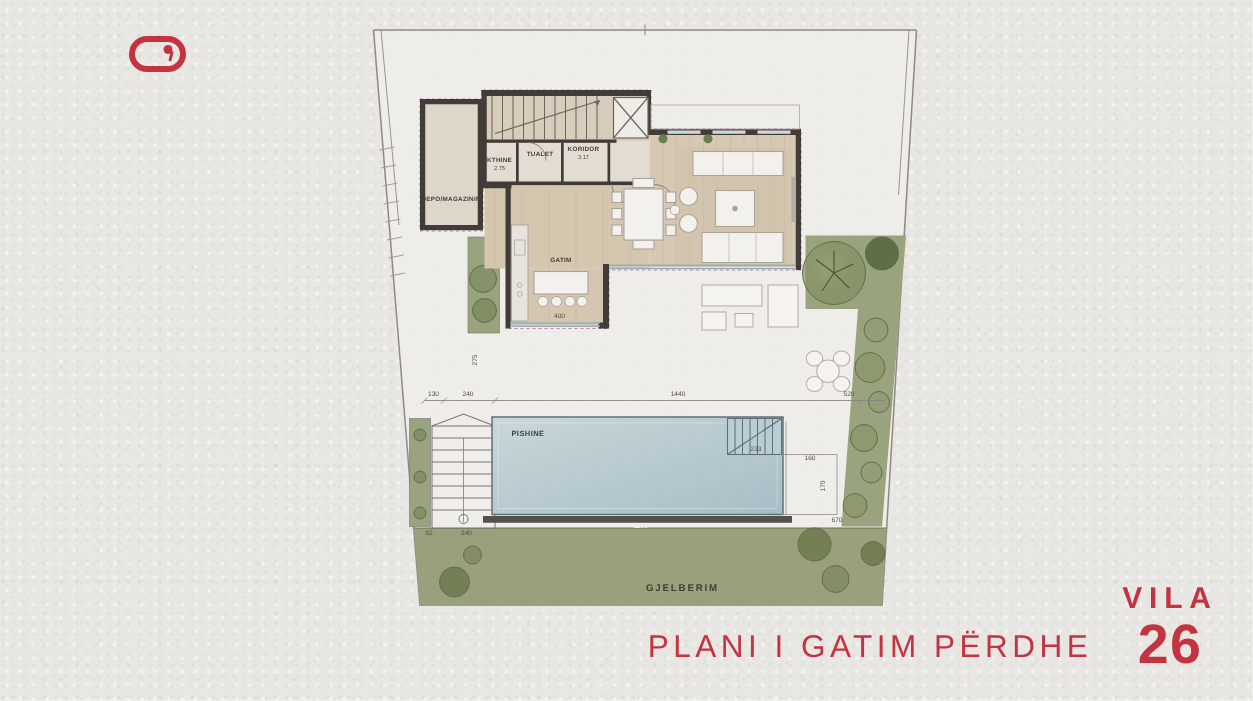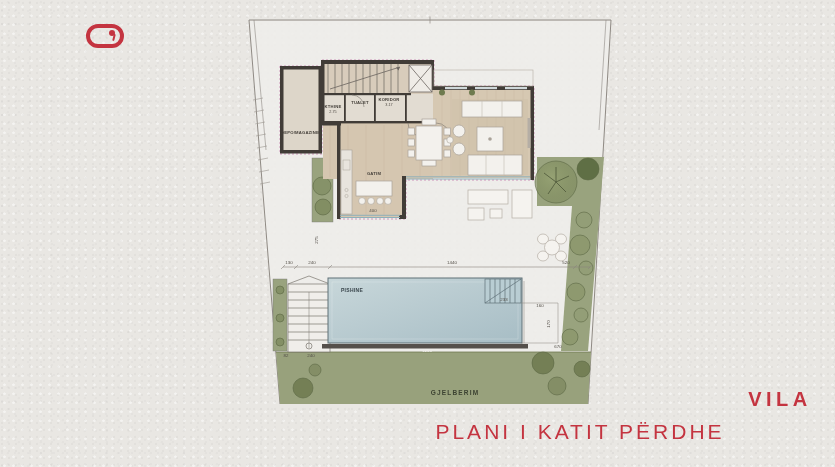--- a/index.html
+++ b/index.html
@@ -323,18 +323,19 @@
   <div class="lbl dim rot" style="left:317px; top:240px;">275</div>
   <div class="lbl dim" style="left:373px; top:211px;">400</div>
   <div class="lbl dim" style="left:427px; top:351px; color:#efeeea; font-weight:bold;">1200</div>
   <div class="lbl dim" style="left:286px; top:356px;">82</div>
   <div class="lbl dim" style="left:311px; top:356px;">240</div>
   <div class="lbl dim" style="left:504px; top:300px;">233</div>
   <div class="lbl dim" style="left:540px; top:306px;">160</div>
   <div class="lbl dim rot" style="left:549px; top:324px;">170</div>
   <div class="lbl dim" style="left:558px; top:347px;">670</div>
 
-  <div class="plan-title">PLANI I KATIT PËRDHE</div>
+  <div class="plan-title">PLANI I GATIM PËRDHE</div>
   <div class="villa-box">
     <span class="villa-word">VILA</span>
+    <span class="villa-num">26</span>
   </div>
 
 </div>
 
 </body></html>

